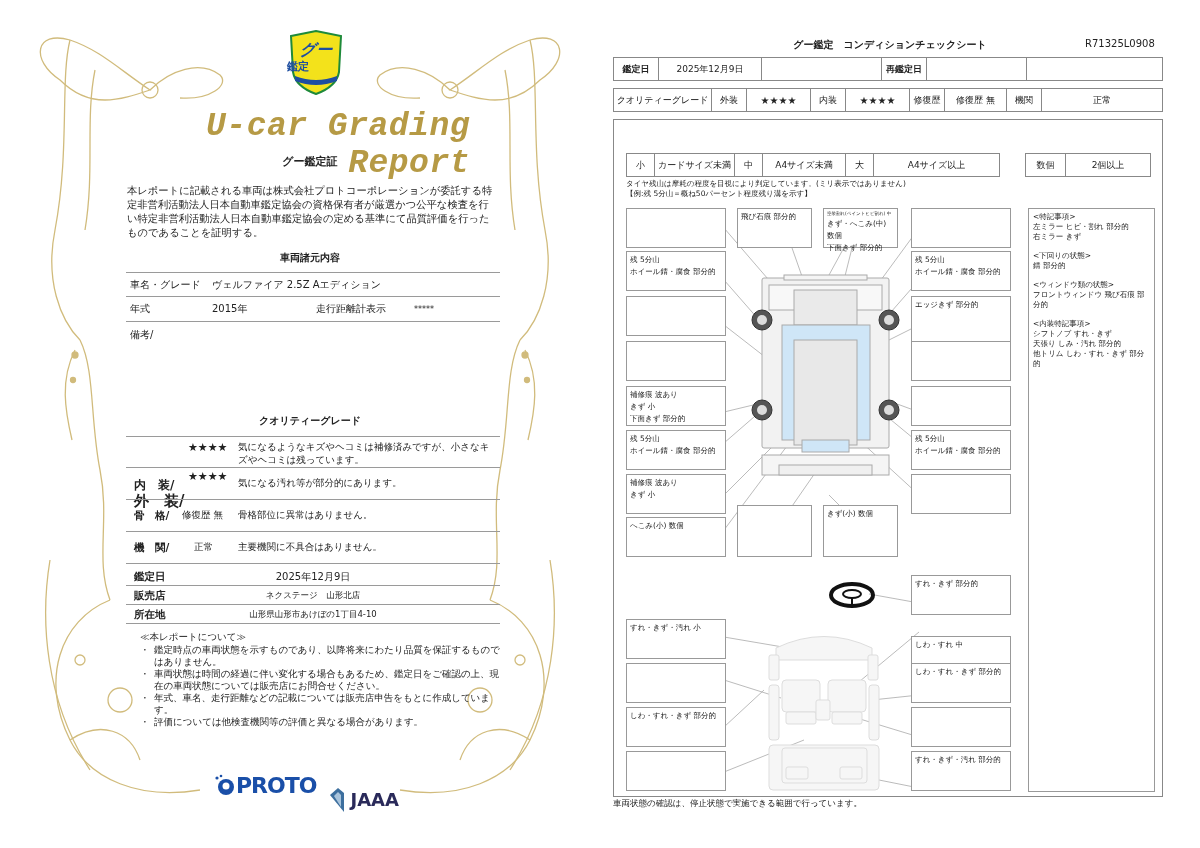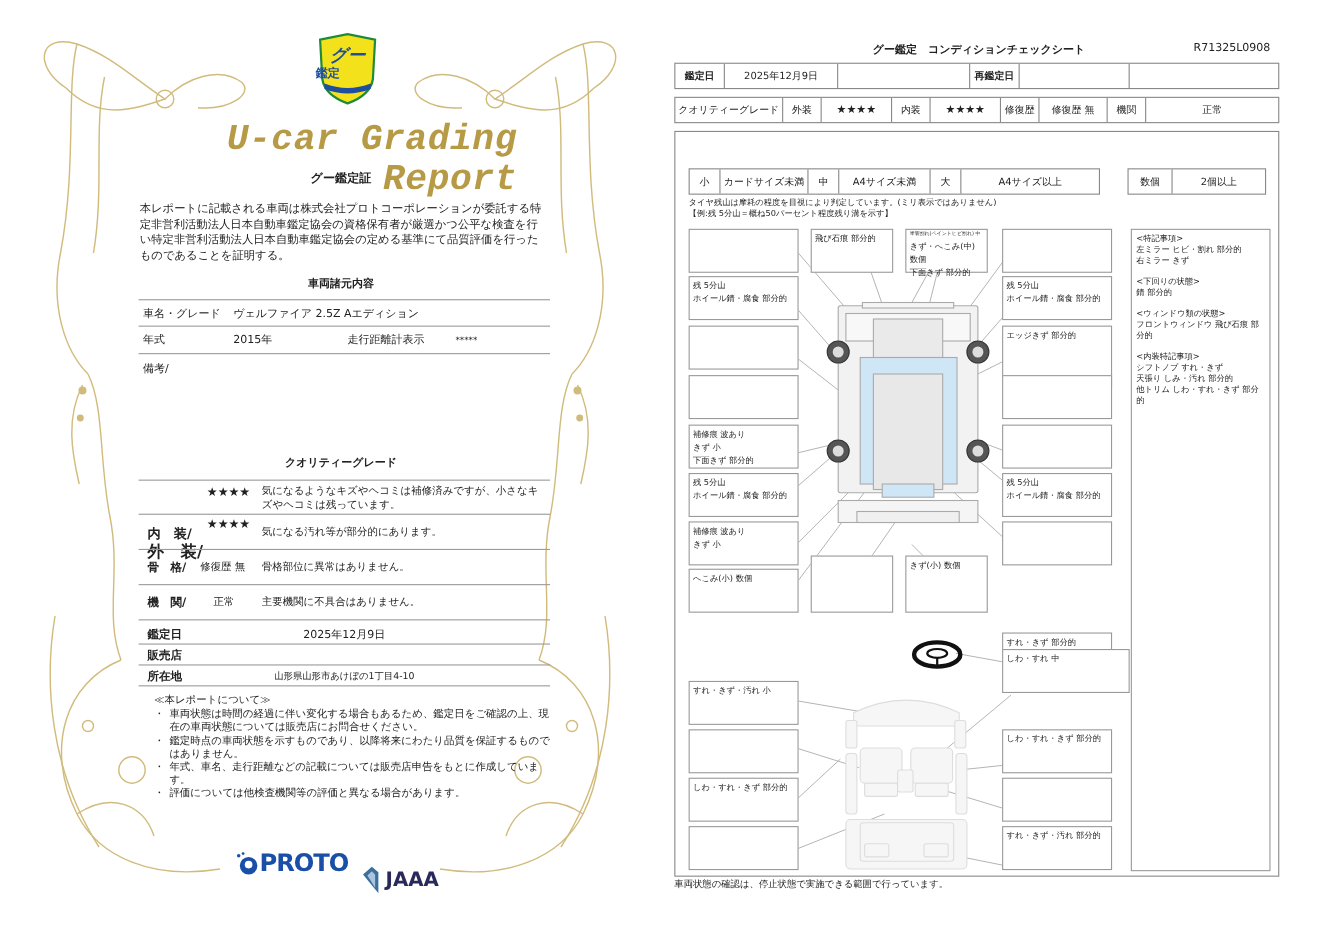--- a/index.html
+++ b/index.html
@@ -167,32 +167,33 @@
     </div>
   </div>
 
   <div class="info-table">
     <div class="info-row">
       <span class="lbl">鑑定日</span>
       <span class="val big">2025年12月9日</span>
     </div>
     <div class="info-row">
       <span class="lbl">販売店</span>
+      <span class="val">ネクステージ　山形北店</span>
     </div>
     <div class="info-row">
       <span class="lbl">所在地</span>
       <span class="val">山形県山形市あけぼの1丁目4-10</span>
     </div>
   </div>
 
   <div class="notes">
     <div class="n-head">≪本レポートについて≫</div>
     <ul>
+      <li>鑑定時点の車両状態を示すものであり、以降将来にわたり品質を保証するものではありません。</li>
       <li>車両状態は時間の経過に伴い変化する場合もあるため、鑑定日をご確認の上、現在の車両状態については販売店にお問合せください。</li>
-      <li>鑑定時点の車両状態を示すものであり、以降将来にわたり品質を保証するものではありません。</li>
       <li>年式、車名、走行距離などの記載については販売店申告をもとに作成しています。</li>
       <li>評価については他検査機関等の評価と異なる場合があります。</li>
     </ul>
   </div>
 
   <div class="logos">
     <div class="logo-proto">
       <svg width="22" height="22" viewBox="0 0 22 22">
         <circle cx="12" cy="13" r="8" fill="#1a4fa8"></circle>
         <circle cx="12" cy="12" r="3.5" fill="#fff"></circle>
@@ -404,21 +405,21 @@
       <div class="grp">
         <div>&lt;内装特記事項&gt;</div>
         <div>シフトノブ すれ・きず</div>
         <div>天張り しみ・汚れ 部分的</div>
         <div>他トリム しわ・すれ・きず 部分的</div>
       </div>
     </div>
 
     <div class="box" style="left:297px;top:455px;width:100px;height:40px;">すれ・きず 部分的</div>
     <div class="box" style="left:12px;top:499px;width:100px;height:40px;">すれ・きず・汚れ 小</div>
-    <div class="box" style="left:297px;top:470px;width:116px;height:40px;">しわ・すれ 中</div>
+    <div class="box" style="left:297px;top:516px;width:100px;height:40px;">しわ・すれ 中</div>
     <div class="box" style="left:12px;top:543px;width:100px;height:40px;"></div>
     <div class="box" style="left:297px;top:543px;width:100px;height:40px;">しわ・すれ・きず 部分的</div>
     <div class="box" style="left:12px;top:587px;width:100px;height:40px;">しわ・すれ・きず 部分的</div>
     <div class="box" style="left:297px;top:587px;width:100px;height:40px;"></div>
     <div class="box" style="left:12px;top:631px;width:100px;height:40px;"></div>
     <div class="box" style="left:297px;top:631px;width:100px;height:40px;">すれ・きず・汚れ 部分的</div>
   </div>
 
   <div class="footer-note">車両状態の確認は、停止状態で実施できる範囲で行っています。</div>
 </section>

